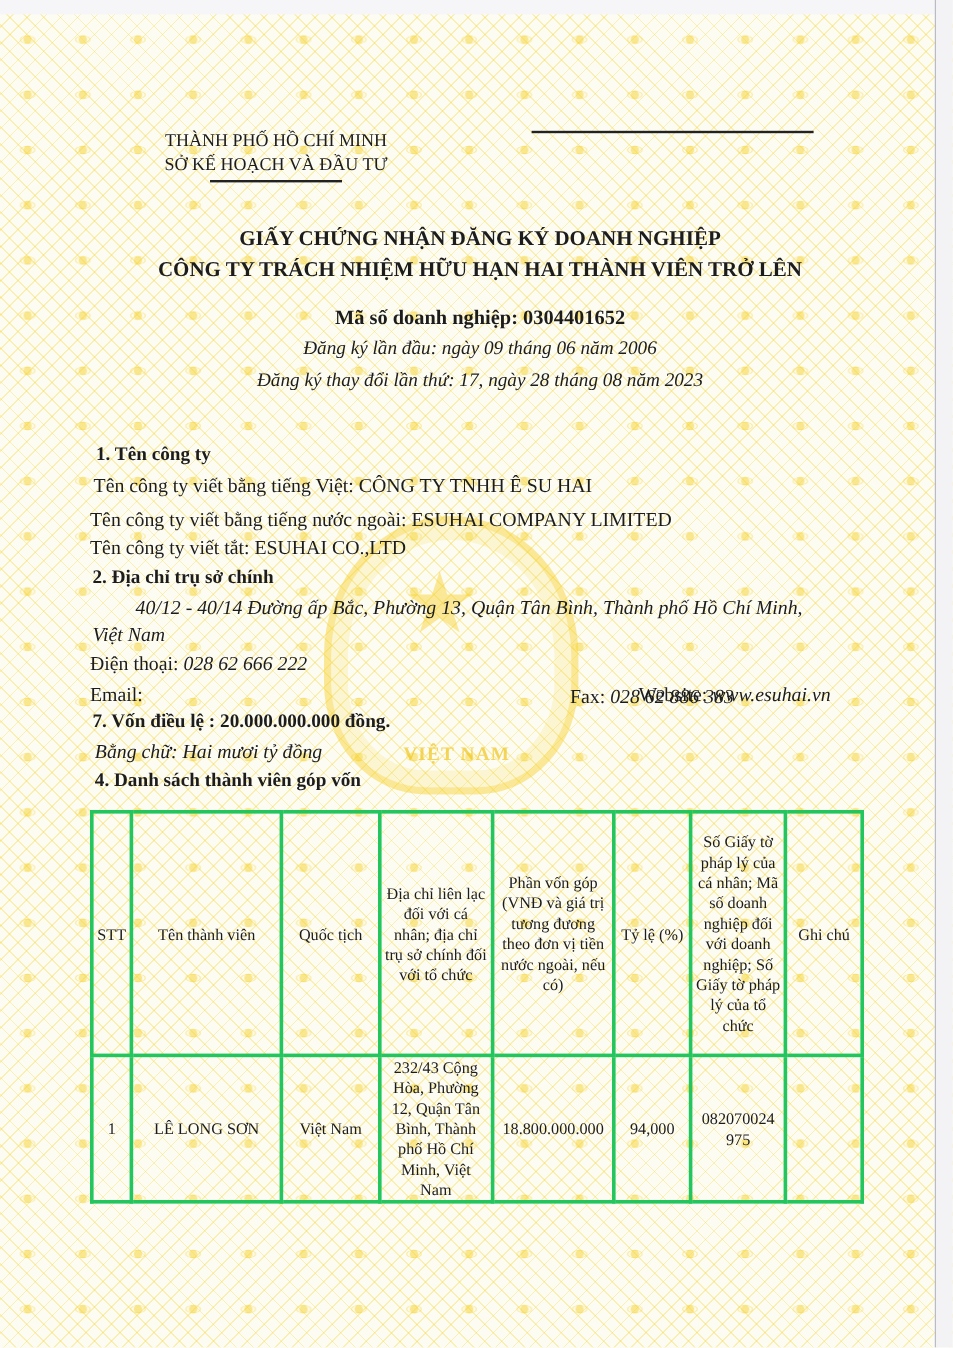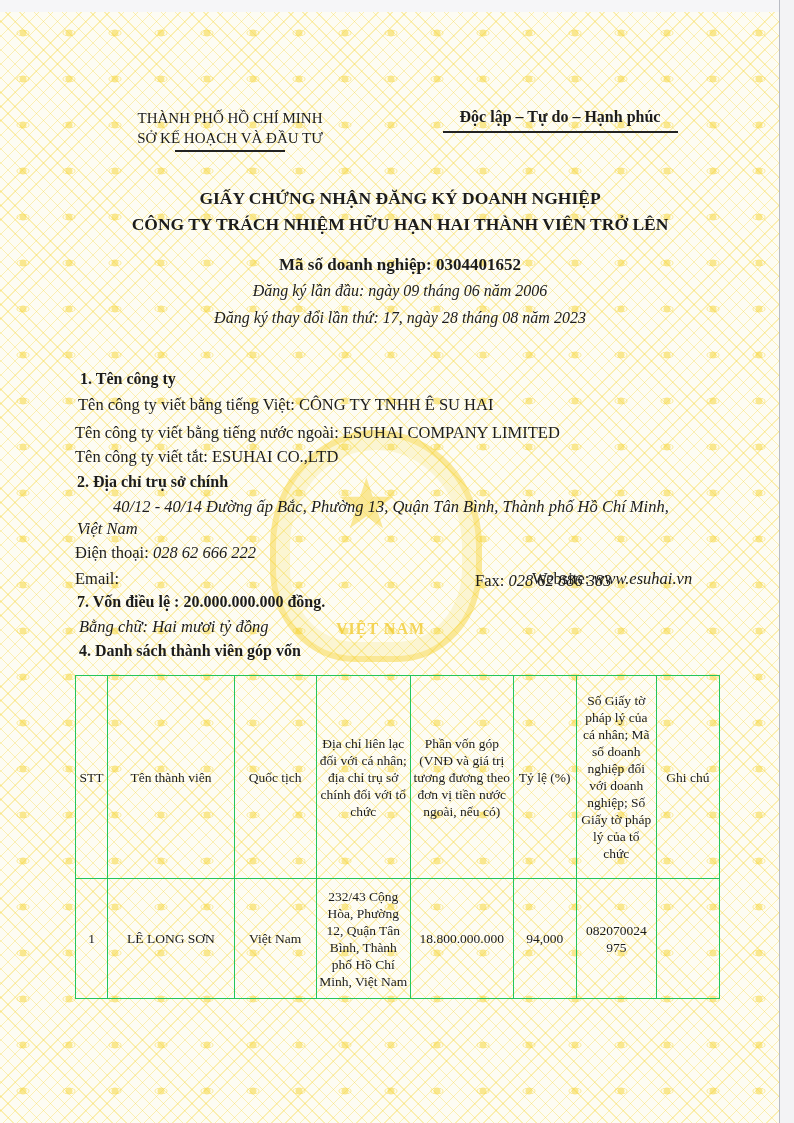--- a/index.html
+++ b/index.html
@@ -48,21 +48,21 @@
   .code { font-size:17px; font-weight:bold;font-family:Liberation Serif, serif; }
   .ital { font-style:italic; font-size:16px; }
   .sec { font-size:16px; font-weight:bold; }
   .txt { font-size:16.5px; }
   .txt i { font-style:italic; }
   table.members {
     position:absolute; left:75px; top:675px; width:645px;
     border-collapse:collapse; font-size:13.5px; line-height:17px;
   }
   table.members th, table.members td {
-    border:1px solid #22c55e; text-align:center; vertical-align:middle;
+    border:3px solid #22c55e; text-align:center; vertical-align:middle;
     font-weight:normal; padding:0 2px; background:transparent;
   }
   table.members thead tr { height:203px; }
   table.members tbody tr { height:120px; }
   .c-stt{width:26px} .c-name{width:117px} .c-nat{width:74px} .c-addr{width:86px}
   .c-cap{width:94px} .c-pct{width:56px} .c-doc{width:72px} .c-note{width:56px}
   td.left { text-align:left; }
 </style>
 </head>
 <body>
@@ -74,21 +74,20 @@
 <div class="emblem-star">★</div>
 <div class="emblem-word abs">VIỆT NAM</div>
 
 <div class="abs hdr-left">
   <div>THÀNH PHỐ HỒ CHÍ MINH</div>
   <div>SỞ KẾ HOẠCH VÀ ĐẦU TƯ</div>
   <div class="rule"></div>
 </div>
 
 <div class="abs hdr-right">
-  <div class="t2">Độc lập – Tự do – Hạnh phúc</div>
   <div class="rule"></div>
 </div>
 
 <div class="abs title" style="top:188px;">GIẤY CHỨNG NHẬN ĐĂNG KÝ DOANH NGHIỆP</div>
 <div class="abs title" style="top:214px;">CÔNG TY TRÁCH NHIỆM HỮU HẠN HAI THÀNH VIÊN TRỞ LÊN</div>
 
 <div class="abs center code" style="top:255px;">Mã số doanh nghiệp: 0304401652</div>
 <div class="abs center ital" style="top:282px;">Đăng ký lần đầu: ngày 09 tháng 06 năm 2006</div>
 <div class="abs center ital" style="top:309px;">Đăng ký thay đổi lần thứ: 17, ngày 28 tháng 08 năm 2023</div>
 

